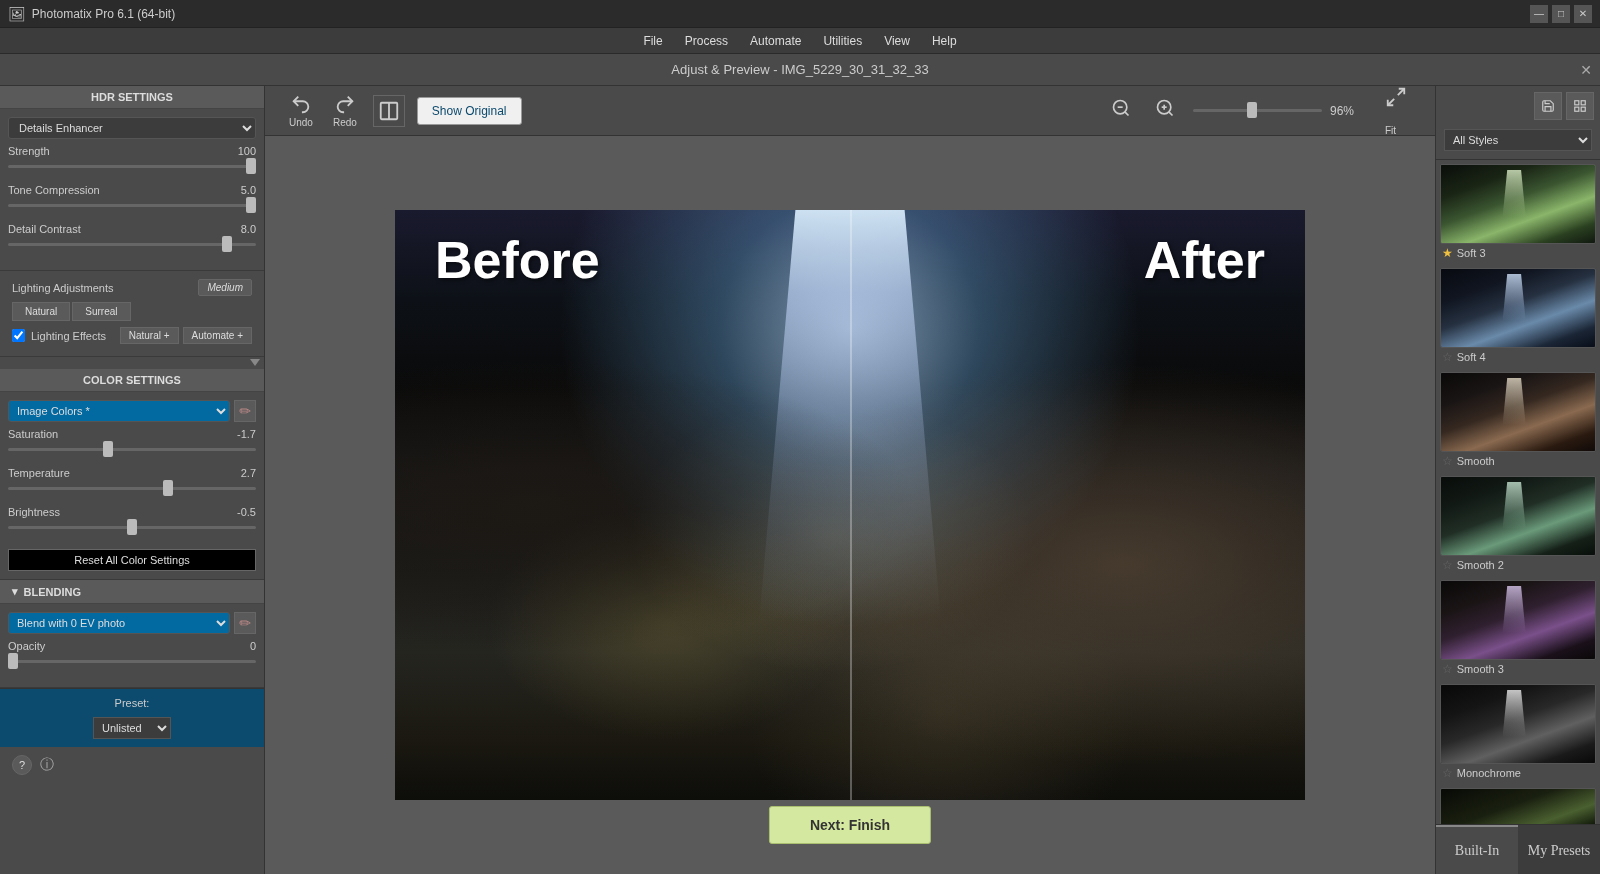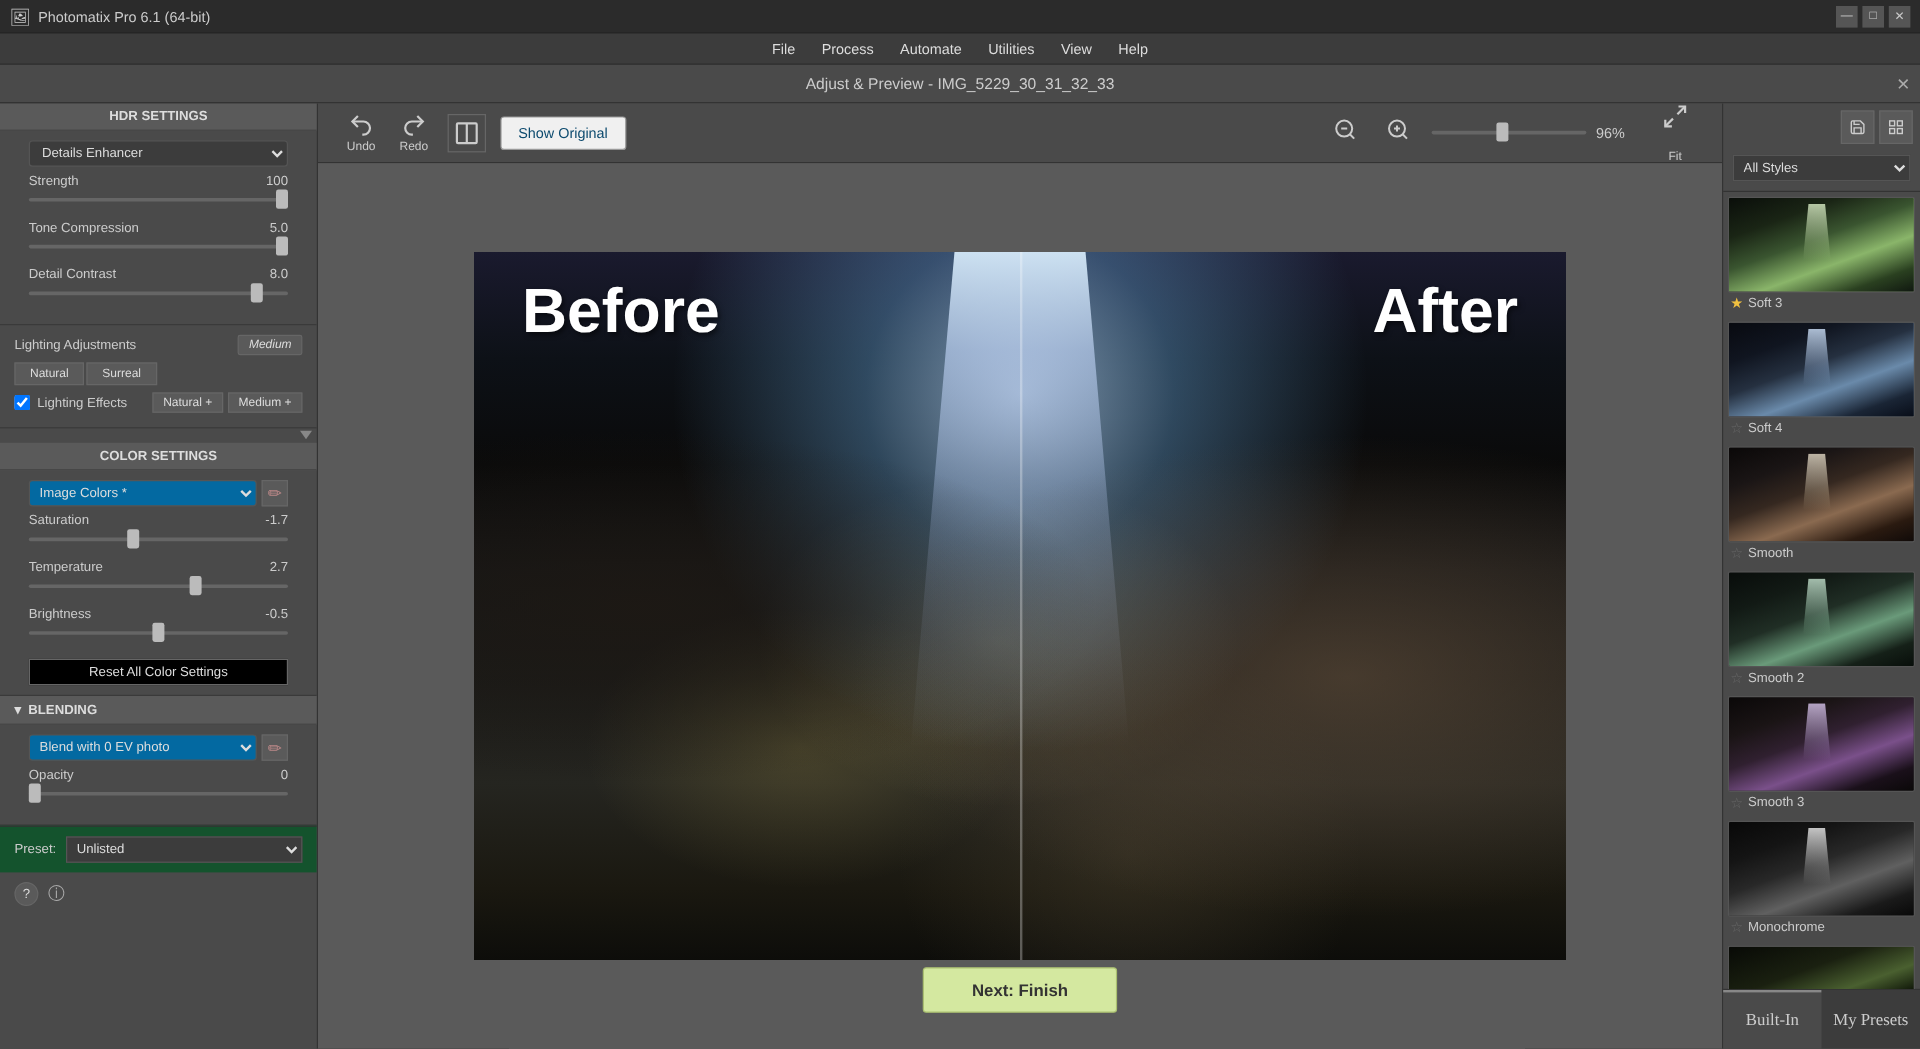--- a/index.html
+++ b/index.html
@@ -108,21 +108,21 @@
       background: #5a5a5a;
       text-align: center;
       padding: 5px;
       font-size: 11px;
       font-weight: bold;
       color: #ddd;
       border-bottom: 1px solid #444;
     }
 
     .panel-section {
-      padding: 8px 24px;
+      padding: 8px 8px;
       border-bottom: 1px solid #3a3a3a;
     }
 
     .method-select {
       width: 100%;
       background: #3c3c3c;
       color: #ddd;
       border: 1px solid #555;
       padding: 3px 6px;
       font-size: 11px;
@@ -276,22 +276,23 @@
       cursor: pointer;
       border-bottom: 1px solid #444;
     }
 
     
     #preset-row {
       padding: 8px 12px;
       display: flex;
       align-items: center;
       gap: 8px;
-      background: #14532d;
+      background: #0c4a6e;
       border-top: 1px solid #333;
+      flex-direction: column;
     }
     #preset-row label {
       font-size: 11px;
       color: #ccc;
       white-space: nowrap;
     }
     #preset-row select {
       flex: 1;
       background: #3c3c3c;
       color: #ddd;
@@ -382,21 +383,21 @@
       font-size: 12px;
       color: #ccc;
       min-width: 35px;
     }
 
     .fit-btn {
       background: transparent;
       border: none;
       color: #ccc;
       cursor: pointer;
-      display: flex; flex-direction: column; align-items: center;
+      display: flex; flex-direction: column; align-items: flex-start;
       gap: 17px;
       font-size: 10px;
       padding: 4px 8px;
     }
 
     
     #preview-area {
       flex: 1;
       display: flex;
       align-items: center;
@@ -686,21 +687,21 @@
       </div>
       <div class="btn-group">
         <button>Natural</button>
         <button>Surreal</button>
       </div>
       <div class="checkbox-row">
         <input type="checkbox" checked="" style="">
         <span>Lighting Effects</span>
         <div class="btn-group-small">
           <button>Natural +</button>
-          <button>Medium +</button>
+          <button>Automate +</button>
         </div>
       </div>
     </div>
 
     <div style="display:flex; justify-content:flex-end; padding:2px 4px;">
       <div style="width:10px; height:8px; border-left:5px solid transparent; border-right:5px solid transparent; border-top:7px solid #888;"></div>
     </div>
 
     <div class="section-header">COLOR SETTINGS</div>
     <div class="panel-section">

